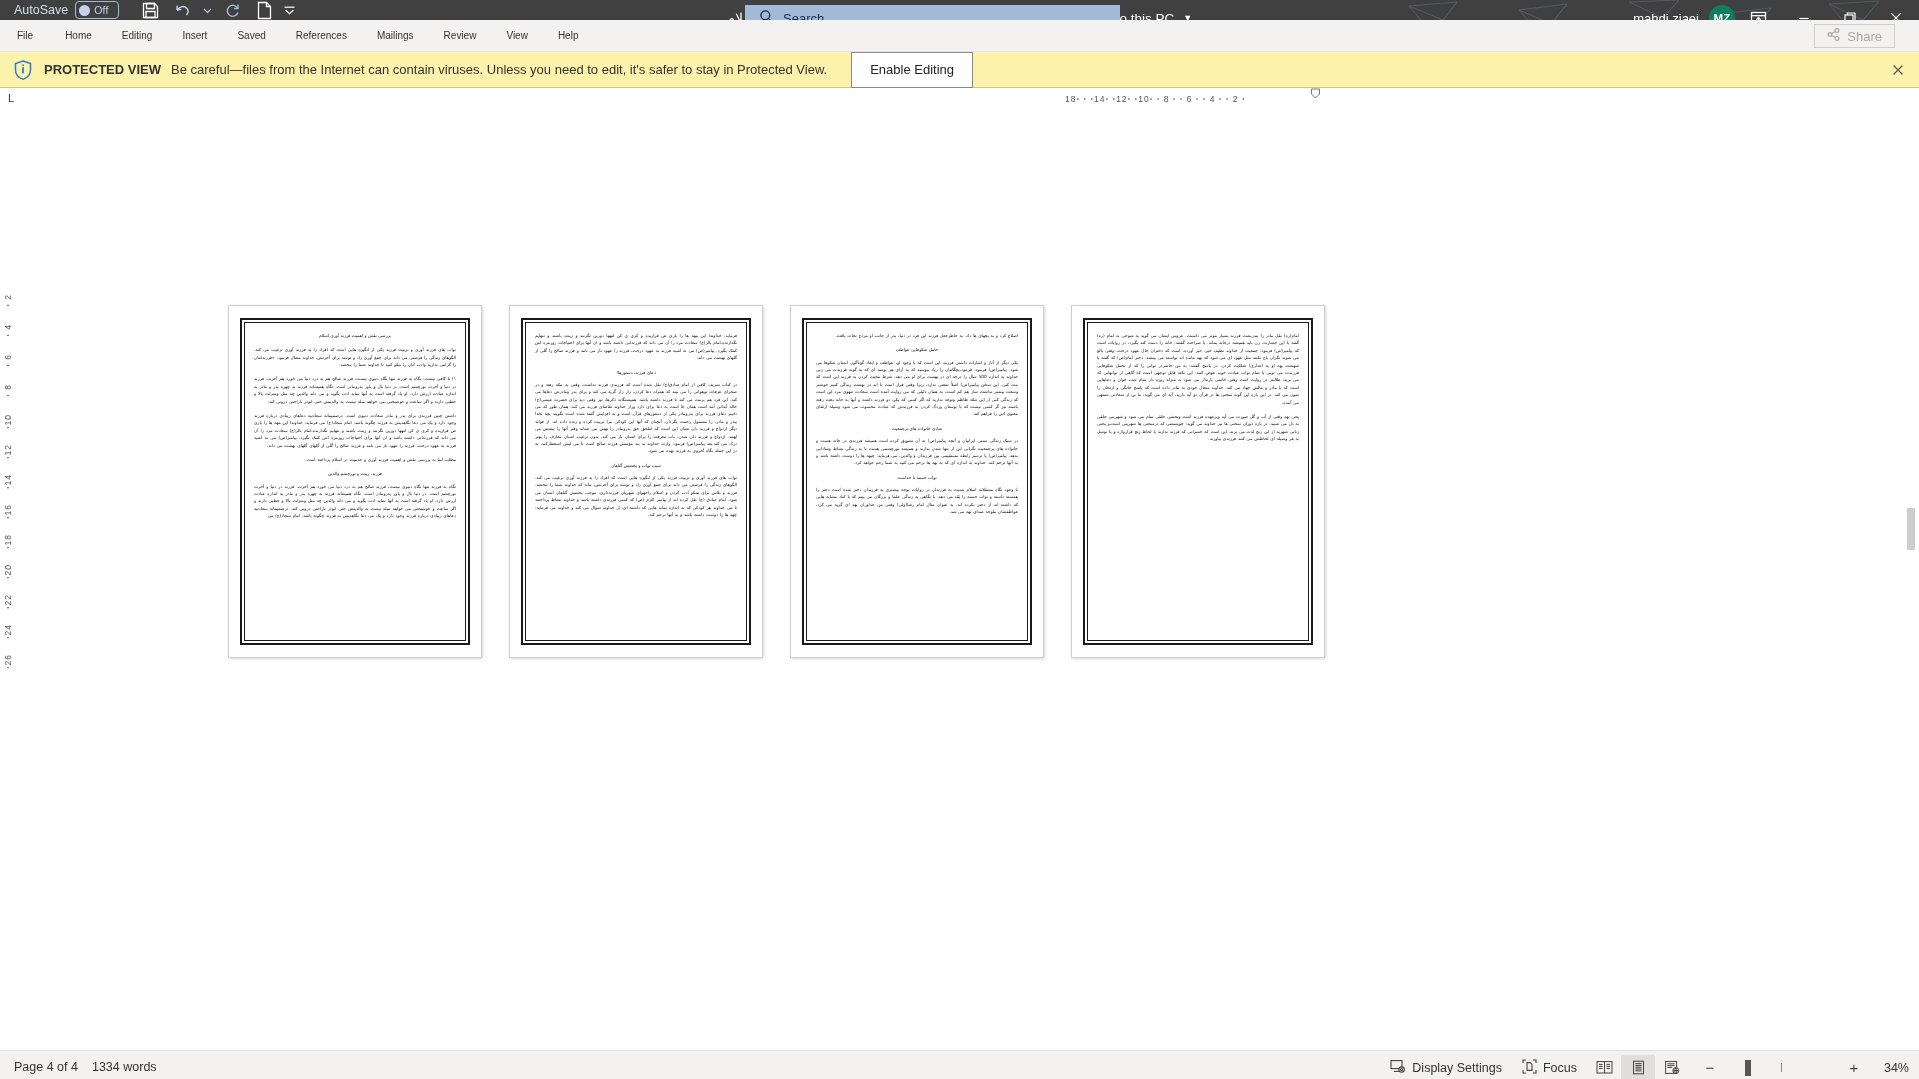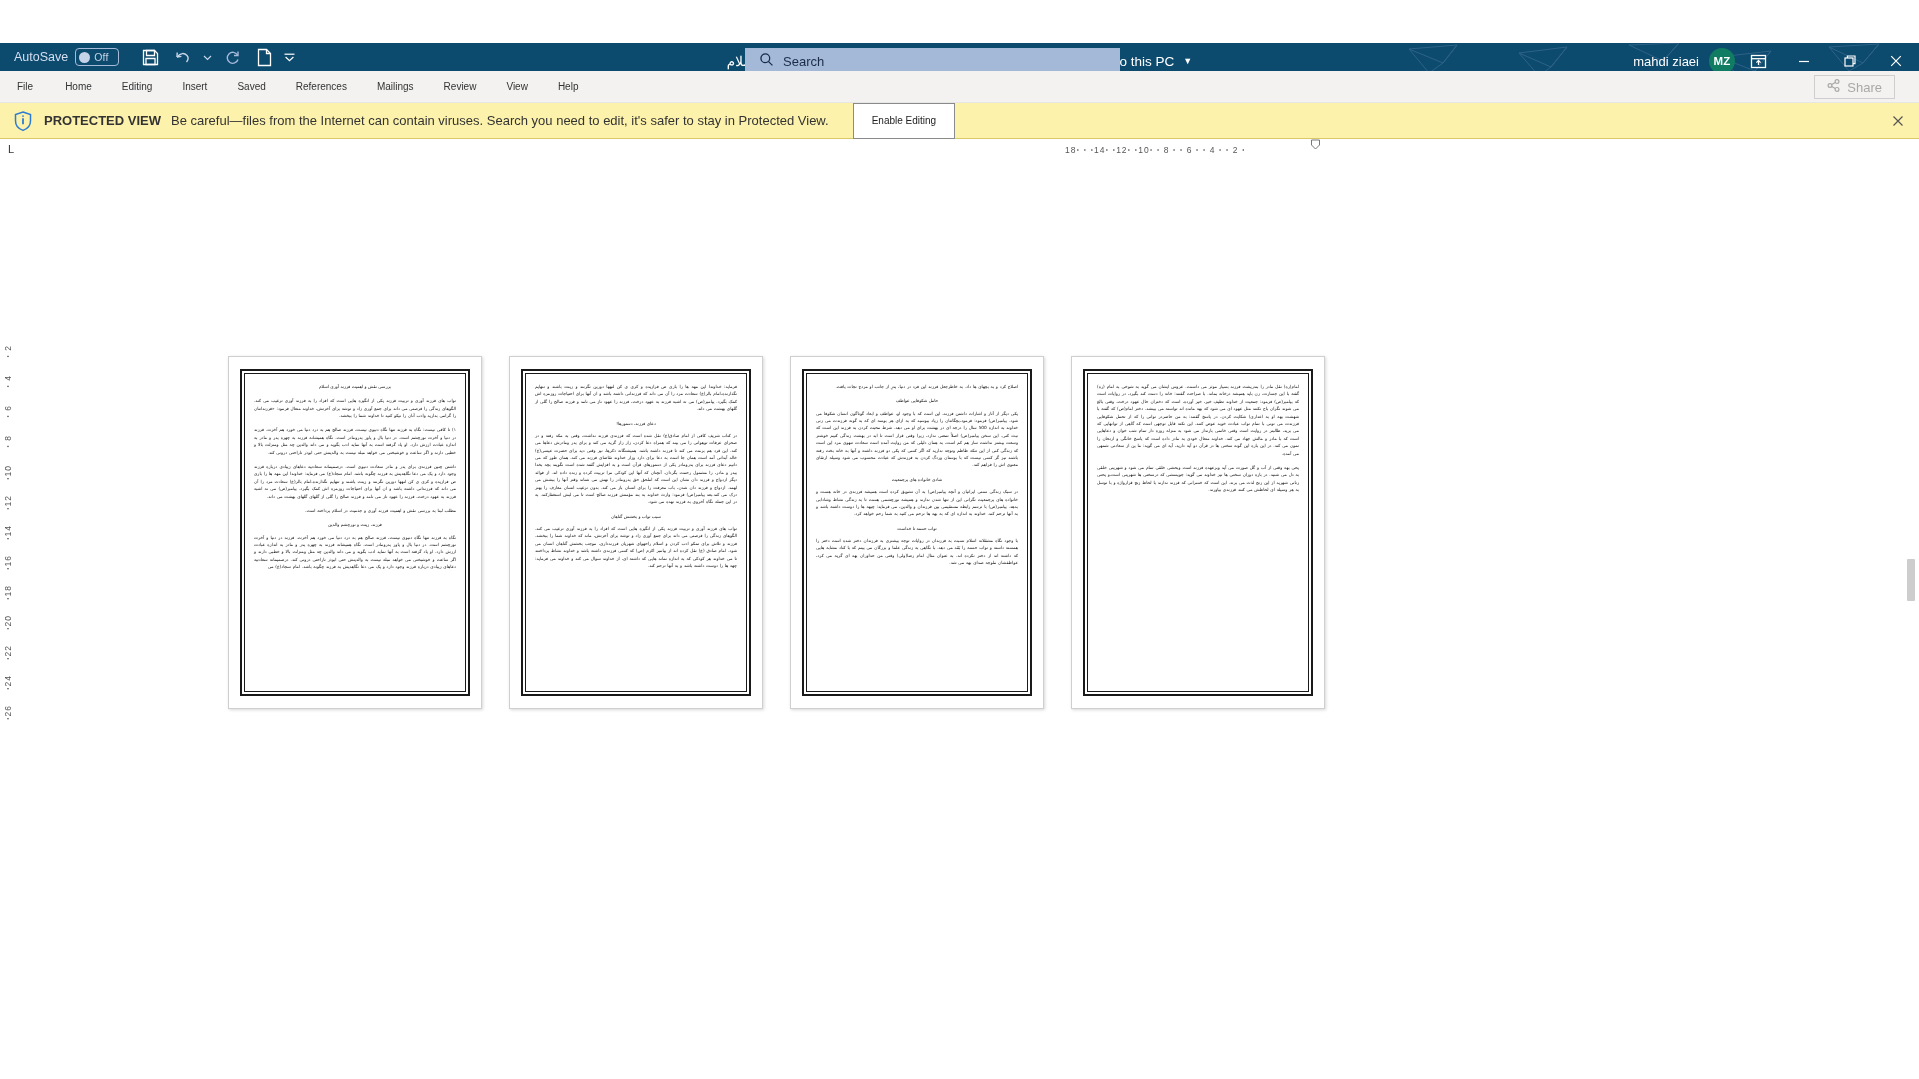--- a/index.html
+++ b/index.html
@@ -6,27 +6,26 @@
   html, body {
     width: 1919px; height: 1079px;
     overflow: hidden;
     font-family: "Liberation Sans", sans-serif;
     background: #ffffff;
   }
 
   
   .titlebar {
     position: relative;
-    height: 28px;
-    background: #0c4a6e;
+    height: 20px;
+    background: #404040;
     display: flex;
     align-items: center;
     color: #ffffff;
     overflow: hidden;
-    margin-top: 43px;
   }
   .titlebar-deco {
     position: absolute; top: 0; right: 0; width: 520px; height: 36px;
     opacity: .30; pointer-events: none;
   }
   .autosave-group {
     display: flex; align-items: center; gap: 7px;
     margin-left: 14px; z-index: 2;
   }
   .autosave-label { font-size: 12.5px; color: #d6dff0; }
@@ -114,21 +113,21 @@
     display: flex; align-items: center;
     position: relative;
     padding-left: 12px;
   }
   .pv-shield { width: 22px; height: 22px; flex: none; margin-right: 10px; }
   .pv-title { font-size: 13px; color: #333; font-weight: bold; margin-right: 10px; }
   .pv-msg { font-size: 13px; color: #333; }
   .pv-enable {
     margin-left: 24px; height: 20px; padding: 17px 18px;
     background: #ffffff; border: 1px solid #8a8a8a;
-    font-size: 10px; color: #222;
+    font-size: 13px; color: #222;
     display: flex; align-items: center;
   }
   .pv-close {
     position: absolute; right: 12px; top: 9px;
     width: 18px; height: 18px;
     display: flex; align-items: center; justify-content: center;
     font-size: 15px; color: #555;
   }
 
   
@@ -404,21 +403,21 @@
 
 <div class="pv-banner">
   <span class="pv-shield">
     <svg width="22" height="22" viewBox="0 0 22 22" fill="none" stroke="#2b7cd3" stroke-width="1.5">
       <path d="M11 2 L18.5 4.6 V11 C18.5 15.6 15 19 11 20.4 C7 19 3.5 15.6 3.5 11 V4.6 Z"></path>
       <path d="M11 8.2 V14.2" stroke-width="1.8"></path>
       <circle cx="11" cy="6.1" r=".9" fill="#2b7cd3" stroke="none"></circle>
     </svg>
   </span>
   <span class="pv-title">PROTECTED VIEW</span>
-  <span class="pv-msg">Be careful—files from the Internet can contain viruses. Search you need to edit, it's safer to stay in Protected View.</span>
+  <span class="pv-msg">Be careful—files from the Internet can contain viruses. Unless you need to edit, it's safer to stay in Protected View.</span>
   <div class="pv-enable">Enable Editing</div>
   <span class="pv-close">
     <svg width="12" height="12" viewBox="0 0 12 12" stroke="#555" stroke-width="1.2">
       <path d="M1.5 1.5 L10.5 10.5 M10.5 1.5 L1.5 10.5"></path>
     </svg>
   </span>
 </div>
 
 <div class="ruler-row">
   <div class="tabstop-box">L</div>

